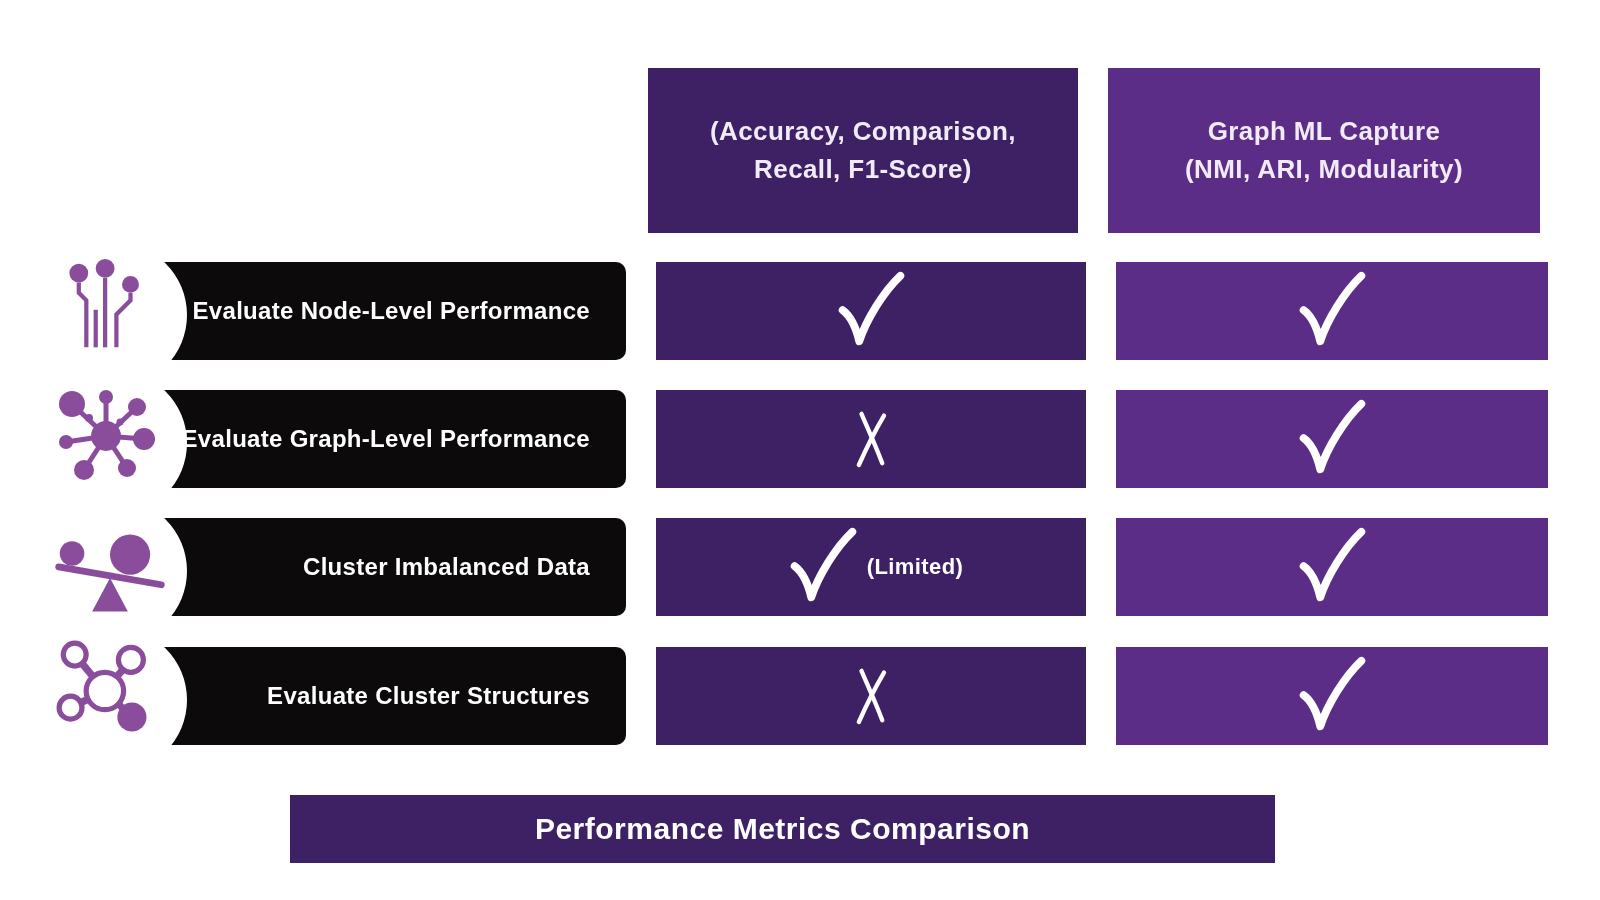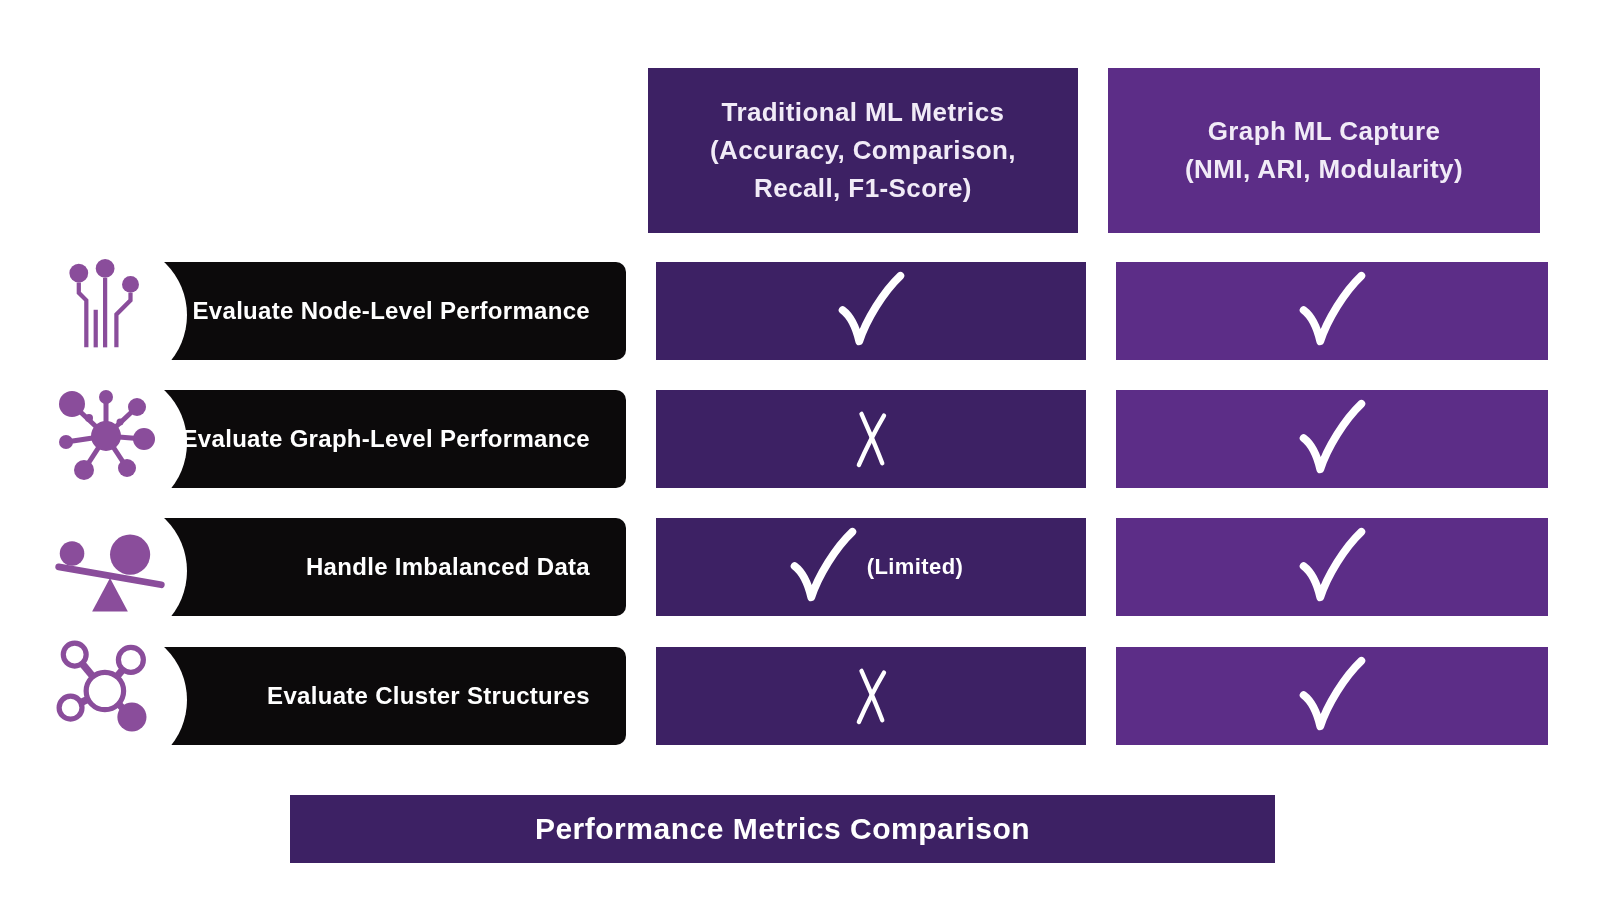--- a/index.html
+++ b/index.html
@@ -61,21 +61,20 @@
   .icon-stroke{stroke:#8a4d9b;fill:none;}
   .icon-fill{fill:#8a4d9b;}
   .icon-hollow{fill:#ffffff;stroke:#8a4d9b;}
 </style>
 </head>
 <body>
 
 <div id="canvas">
 
   <div class="header-cell hc1">
-    <div class="h-title">Traditional ML Metrics</div>
     <div class="h-sub">(Accuracy, Comparison, Recall, F1-Score)</div>
   </div>
   <div class="header-cell hc2">
     <div class="h-title">Graph ML Capture</div>
     <div class="h-sub">(NMI, ARI, Modularity)</div>
   </div>
 
   <div class="row" style="top:262px">
     <div class="row-bar"></div>
     <div class="row-circle"></div>
@@ -157,21 +156,21 @@
 
   <div class="row" style="top:518px">
     <div class="row-bar"></div>
     <div class="row-circle"></div>
     <svg class="row-icon" style="left:46px;top:2px" width="112" height="96" viewBox="0 0 100 86">
       <circle class="icon-fill" cx="16" cy="30" r="11"></circle>
       <circle class="icon-fill" cx="68" cy="31" r="18"></circle>
       <path class="icon-stroke" stroke-width="6" stroke-linecap="round" d="M4 42 L96 58"></path>
       <path class="icon-fill" d="M50 52 L66 82 L34 82 Z"></path>
     </svg>
-    <div class="row-label">Handle Imbalanced Data</div>
+    <div class="row-label">Cluster Imbalanced Data</div>
     <div class="cell c1">
       <div class="cell-mark mark-check">
         <svg class="check-icon" width="88" height="88" viewBox="0 0 90 90">
             <path d="M16 44 C 24 50, 30 63, 33 76 C 40 54, 58 25, 75 9" fill="none" stroke="#ffffff" stroke-width="8" stroke-linecap="round" stroke-linejoin="round"></path>
           </svg>
 
       </div>
       <span class="cell-note">(Limited)</span>
     </div>
     <div class="cell c2">

